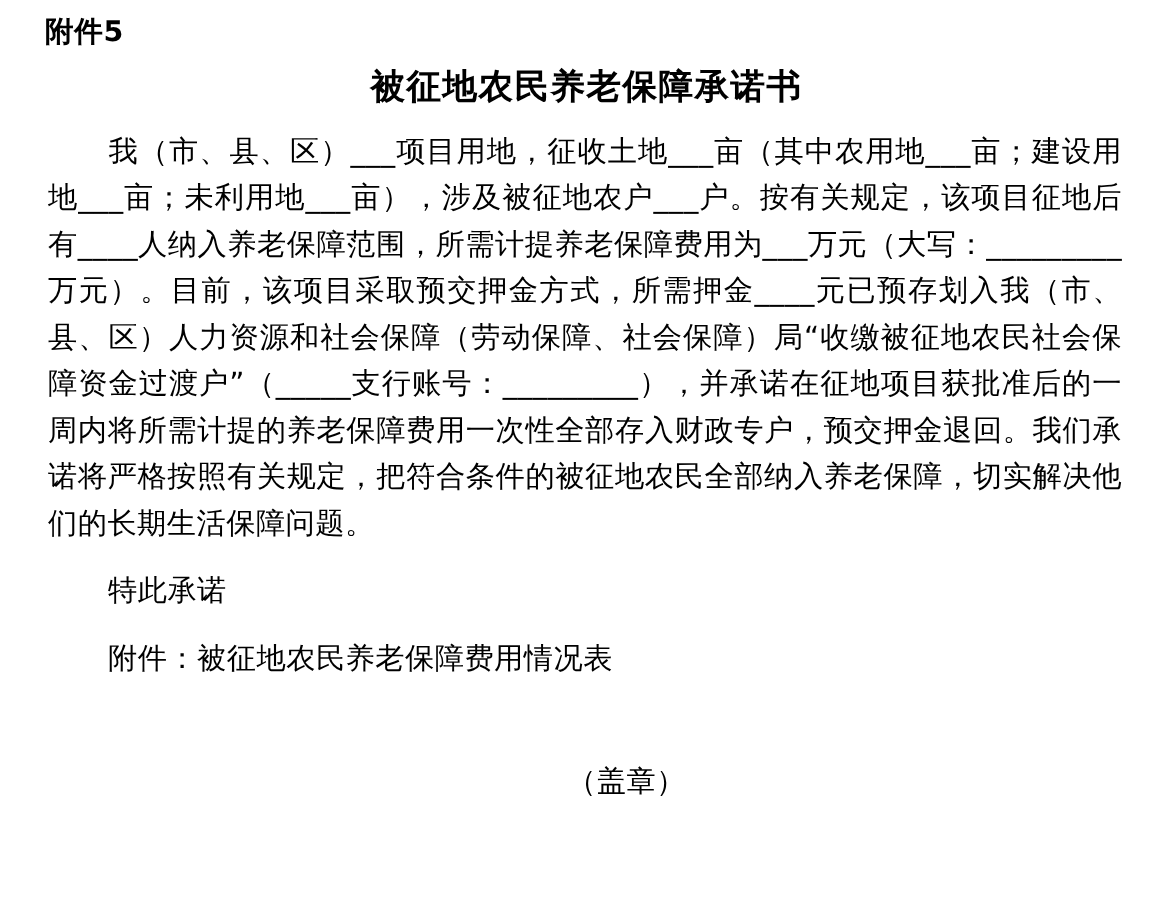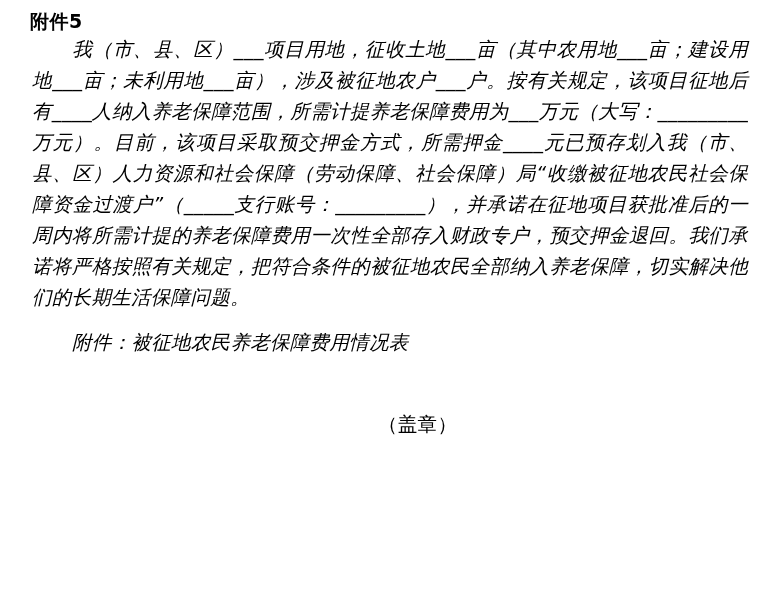--- a/index.html
+++ b/index.html
@@ -35,21 +35,20 @@
     letter-spacing: 1px;
     margin: 8px 0 12px 0;
   }
   .body-text {
     font-size: 19.5px;
     line-height: 31px;
     text-align: justify;
     text-justify: inter-ideograph;
     letter-spacing: 0.3px;
     margin: 0 6px 0 4px;
-    font-style: italic;
   }
   .body-text .indent {
     display: inline-block;
     width: 40px;
   }
   .para {
     margin-top: 14px;
   }
   .para-indent {
     text-indent: 40px;
@@ -71,23 +70,25 @@
     letter-spacing: 6px;
   }
 </style>
 </head>
 <body>
 
 <div class="page">
 
   <div class="attachment-no">附件5</div>
 
+  <div class="doc-title">被征地农民养老保障承诺书</div>
 
   <div class="body-text"><span class="indent"></span><span>我（市、县、区）___项目用地，征收土地___亩（其中农用地___亩；建设用地___亩；未利用地___亩），涉及被征地农户___户。按有关规定，该项目征地后有____人纳入养老保障范围，所需计提养老保障费用为___万元（大写：_________万元）。目前，该项目采取预交押金方式，所需押金____元已预存划入我（市、县、区）人力资源和社会保障（劳动保障、社会保障）局“收缴被征地农民社会保障资金过渡户”（_____支行账号：_________），并承诺在征地项目获批准后的一周内将所需计提的养老保障费用一次性全部存入财政专户，预交押金退回。我们承诺将严格按照有关规定，把符合条件的被征地农民全部纳入养老保障，切实解决他们的长期生活保障问题。</span></div>
 
+  <div class="body-text para para-indent">特此承诺</div>
 
   <div class="body-text para para-indent">附件：被征地农民养老保障费用情况表</div>
 
   <div class="signature-block">
     <div class="sig-line-2">（盖章）</div>
   </div>
 
 </div>
 
 </body></html>

